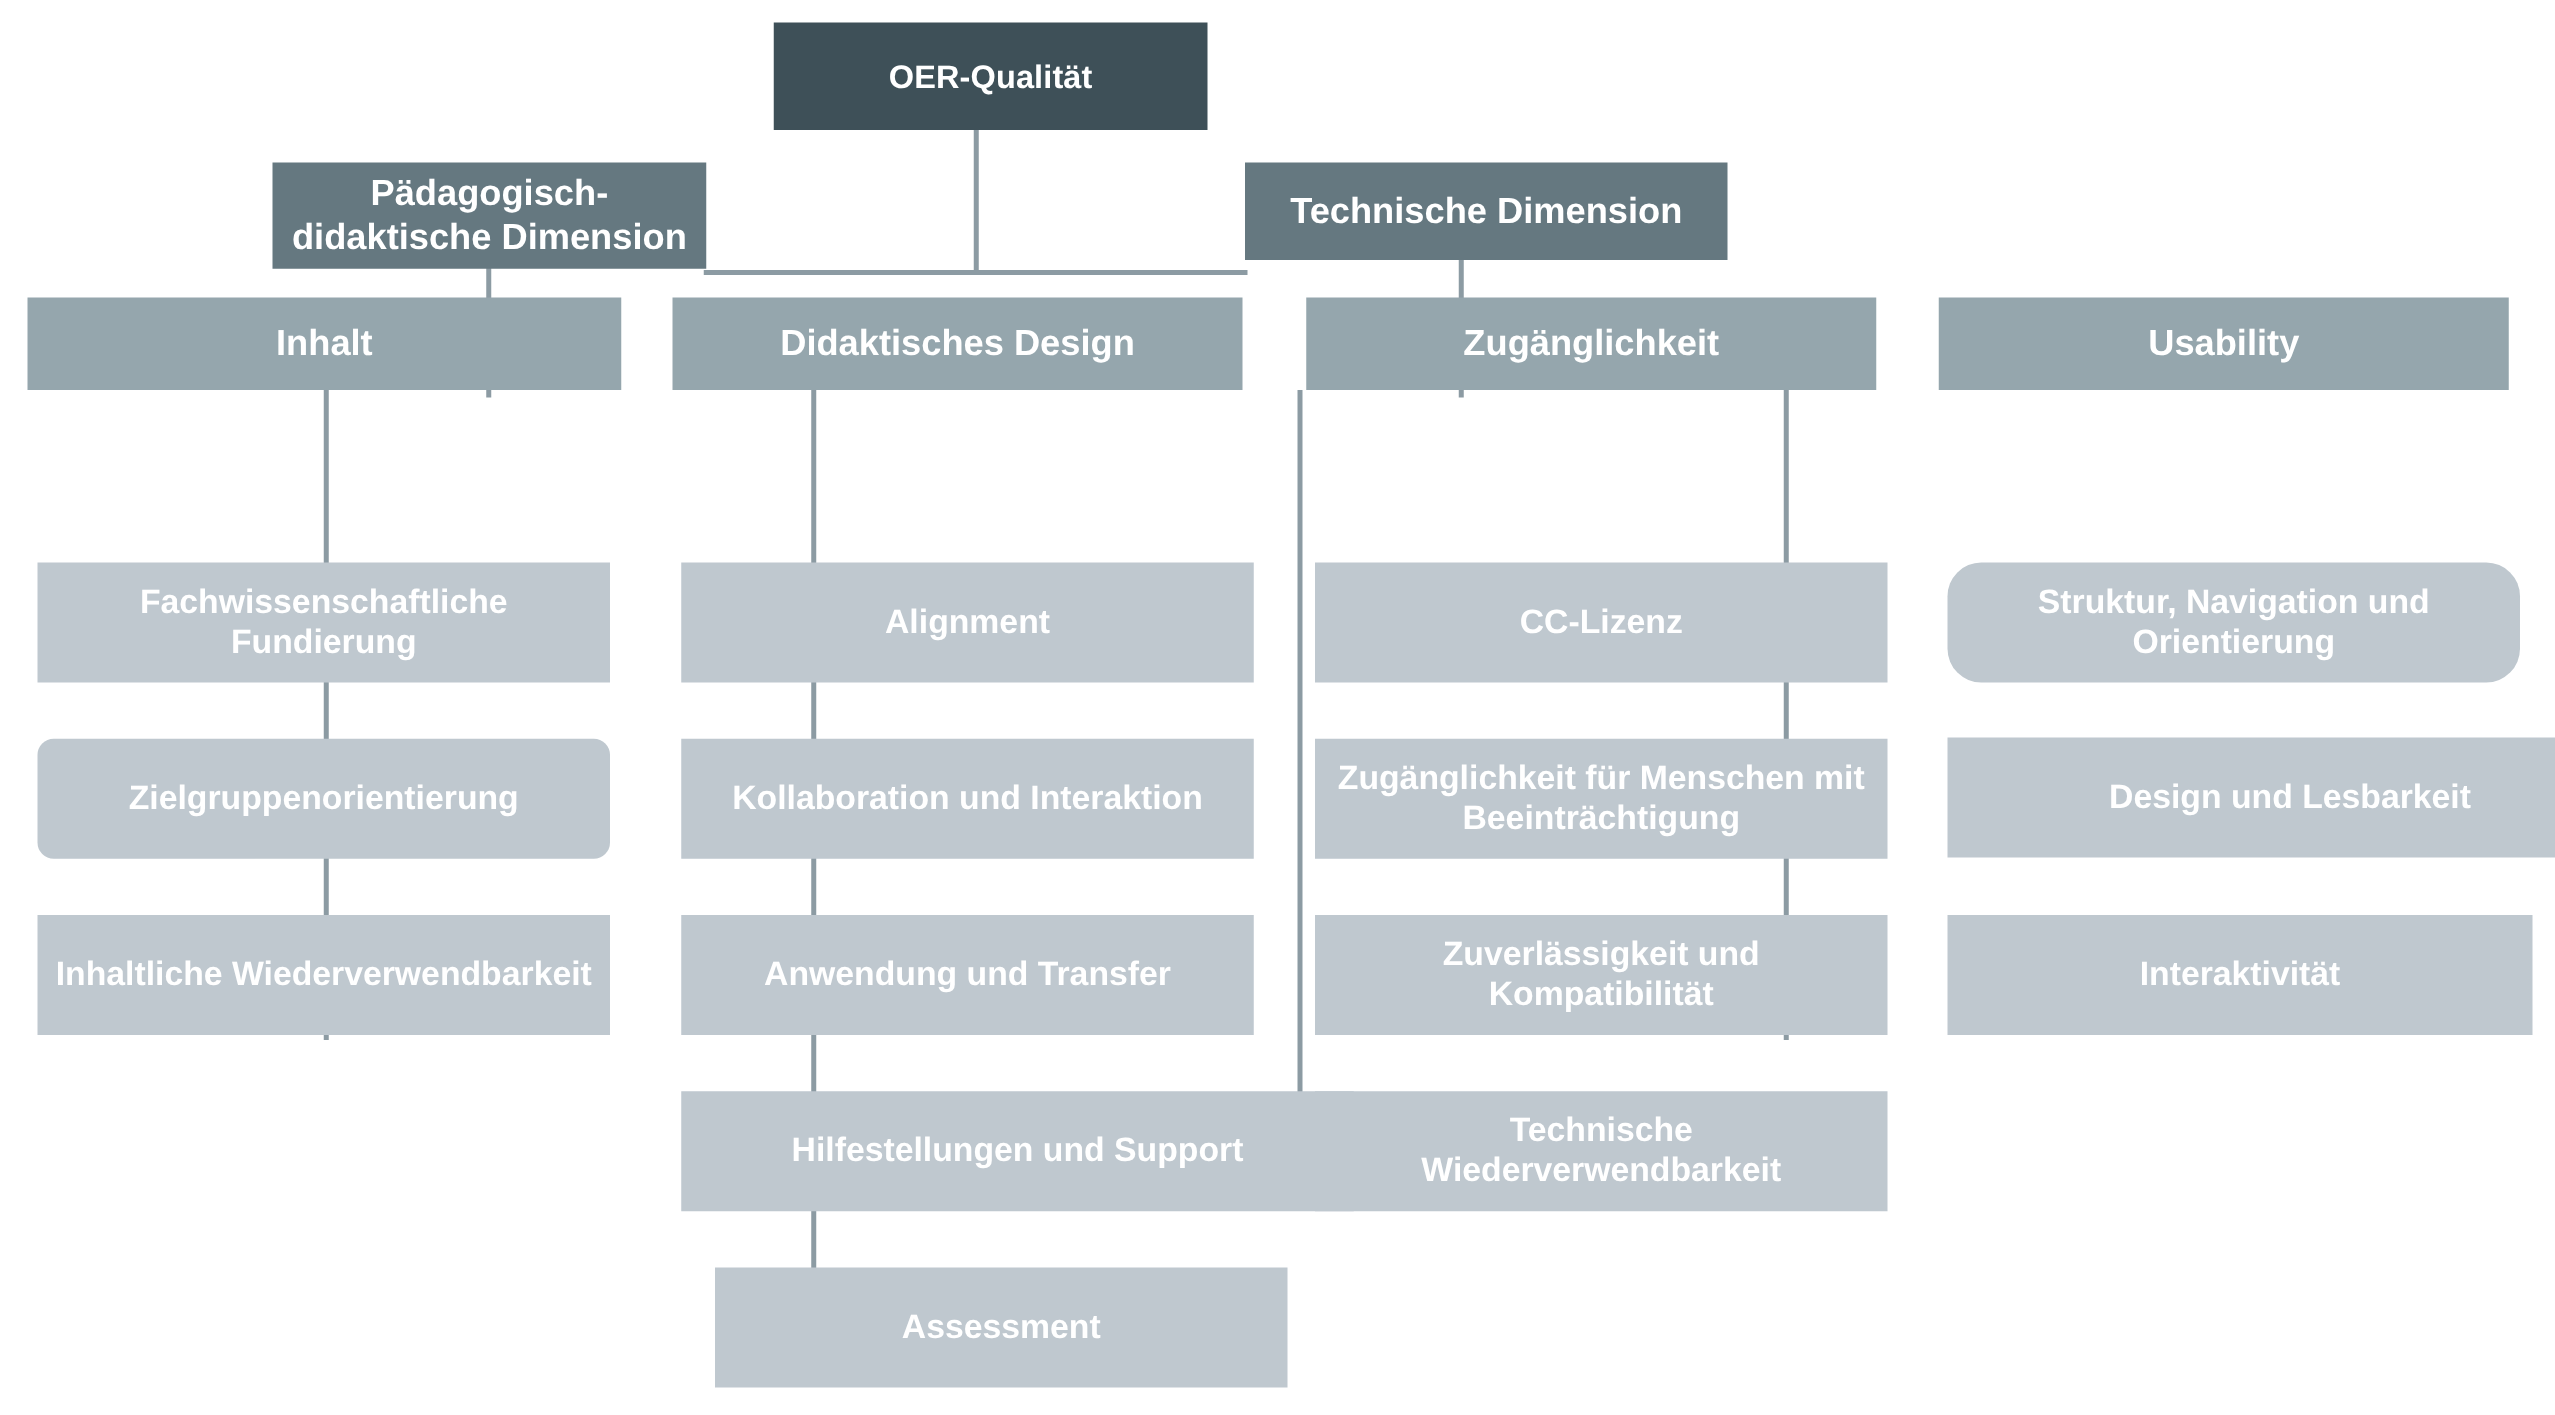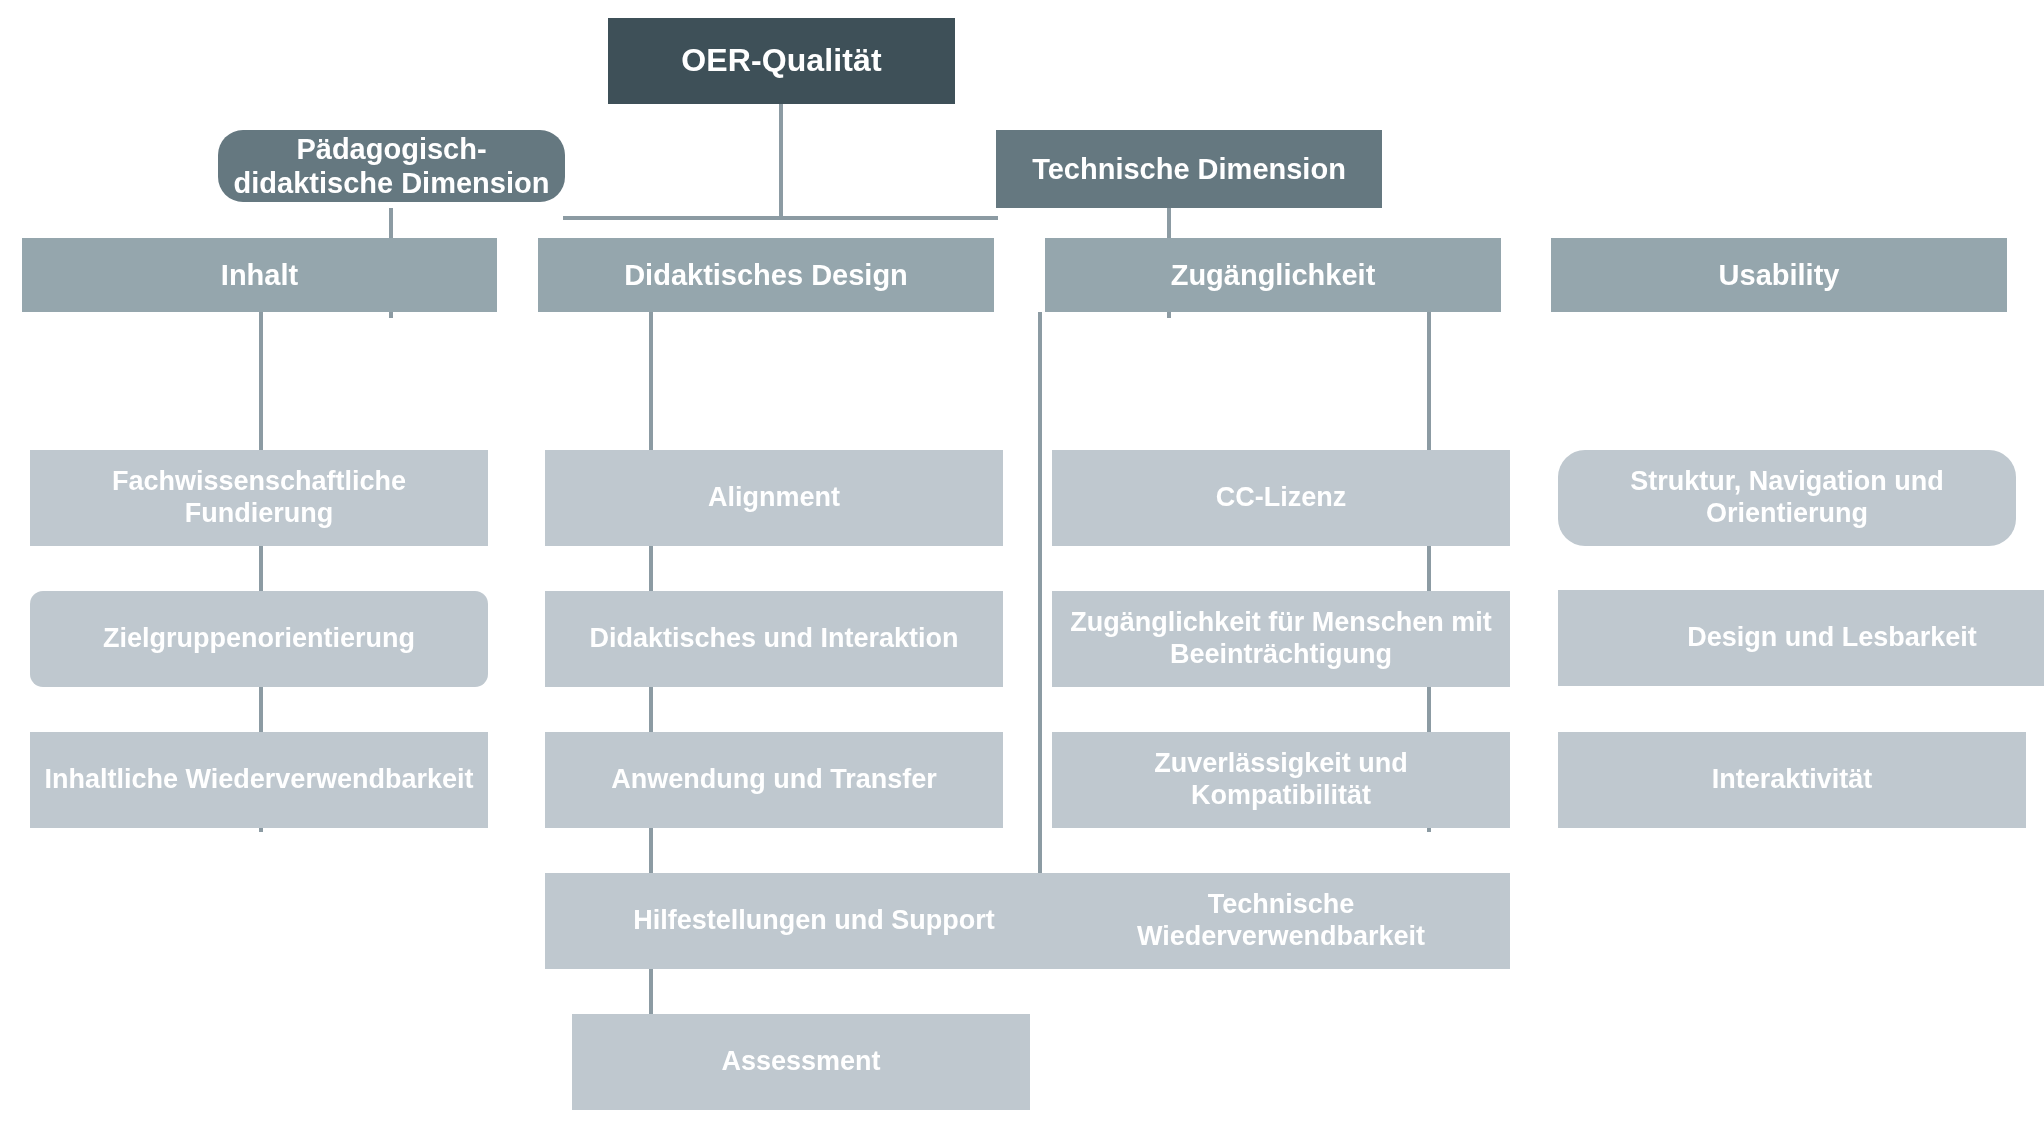--- a/index.html
+++ b/index.html
@@ -12,21 +12,21 @@
     display:flex;
     align-items:center;
     justify-content:center;
     text-align:center;
     color:#ffffff;
     font-weight:bold;
     line-height:1.18;
     padding:4px 10px;
     z-index:3;
   }
-  .lvl1{background:#3e5058;font-size:32px;letter-spacing:.1px;}
+  .lvl1{background:#3e5058;font-size:26px;letter-spacing:.1px;margin-left:11px;}
   .lvl2{background:#657880;font-size:29px;}
   .lvl3{background:#95a6ad;font-size:29px;}
   .lvl4{background:#bfc8cf;font-size:27px;}
 
   .conn{position:absolute;background:#8c9ba3;z-index:1;}
   .conn.v{width:4px;}
   .conn.h{height:4px;}
 </style>
 </head>
 <body>
@@ -46,34 +46,34 @@
   <div class="conn h" style="left:1100px;top:273px;width:69px;"></div>
   <div class="conn h" style="left:1167px;top:273px;width:69px;"></div>
 
   <div class="conn v" style="left:259px;top:312px;height:520px;"></div>
   <div class="conn v" style="left:649px;top:312px;height:720px;"></div>
   <div class="conn v" style="left:1038px;top:312px;height:626px;"></div>
   <div class="conn v" style="left:1427px;top:312px;height:520px;"></div>
 
   <div class="node lvl1" style="left:608px;top:18px;width:347px;height:86px;">OER-Qualität</div>
 
-  <div class="node lvl2" style="left:218px;top:130px;width:347px;height:72px;border-radius:25px;">Pädagogisch-didaktische Dimension</div>
+  <div class="node lvl2" style="left:218px;top:130px;width:347px;height:85px;">Pädagogisch-didaktische Dimension</div>
   <div class="node lvl2" style="left:996px;top:130px;width:386px;height:78px;">Technische Dimension</div>
 
   <div class="node lvl3" style="left:22px;top:238px;width:475px;height:74px;">Inhalt</div>
   <div class="node lvl3" style="left:538px;top:238px;width:456px;height:74px;">Didaktisches Design</div>
   <div class="node lvl3" style="left:1045px;top:238px;width:456px;height:74px;">Zugänglichkeit</div>
   <div class="node lvl3" style="left:1551px;top:238px;width:456px;height:74px;">Usability</div>
 
   <div class="node lvl4" style="left:30px;top:450px;width:458px;height:96px;">Fachwissenschaftliche Fundierung</div>
   <div class="node lvl4" style="left:30px;top:591px;width:458px;height:96px;border-radius:13px;">Zielgruppenorientierung</div>
   <div class="node lvl4" style="left:30px;top:732px;width:458px;height:96px;">Inhaltliche Wiederverwendbarkeit</div>
 
   <div class="node lvl4" style="left:545px;top:450px;width:458px;height:96px;">Alignment</div>
-  <div class="node lvl4" style="left:545px;top:591px;width:458px;height:96px;">Didaktisches und Interaktion</div>
+  <div class="node lvl4" style="left:545px;top:591px;width:458px;height:96px;">Kollaboration und Interaktion</div>
   <div class="node lvl4" style="left:545px;top:732px;width:458px;height:96px;">Anwendung und Transfer</div>
   <div class="node lvl4" style="left:545px;top:873px;width:538px;height:96px;">Hilfestellungen und Support</div>
   <div class="node lvl4" style="left:545px;top:1014px;width:458px;height:96px;margin-left:27px;">Assessment</div>
 
   <div class="node lvl4" style="left:1052px;top:450px;width:458px;height:96px;">CC-Lizenz</div>
   <div class="node lvl4" style="left:1052px;top:591px;width:458px;height:96px;">Zugänglichkeit für Menschen mit Beeinträchtigung</div>
   <div class="node lvl4" style="left:1052px;top:732px;width:458px;height:96px;">Zuverlässigkeit und Kompatibilität</div>
   <div class="node lvl4" style="left:1052px;top:873px;width:458px;height:96px;">Technische Wiederverwendbarkeit</div>
 
   <div class="node lvl4" style="left:1558px;top:450px;width:458px;height:96px;border-radius:27px;">Struktur, Navigation und Orientierung</div>

